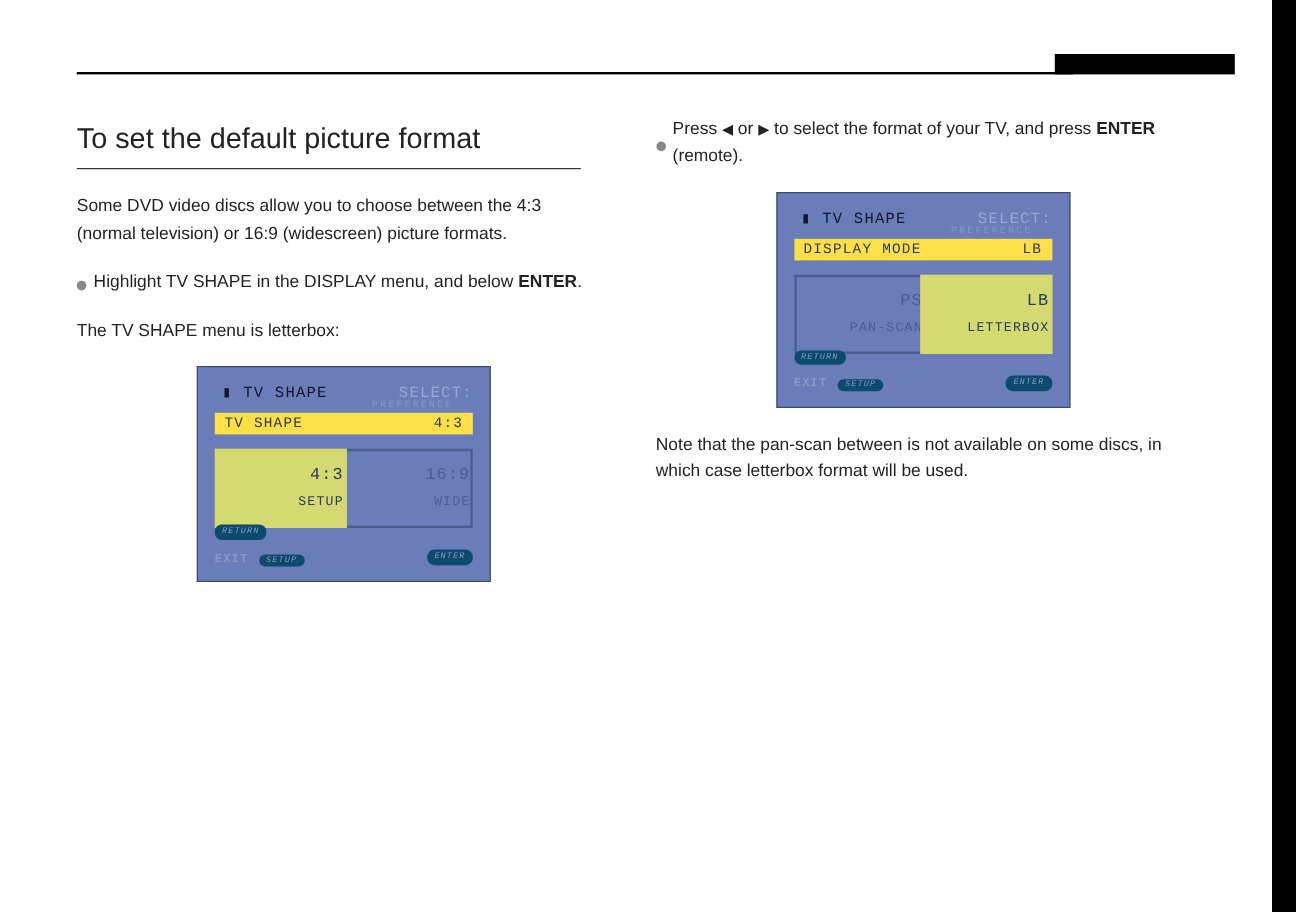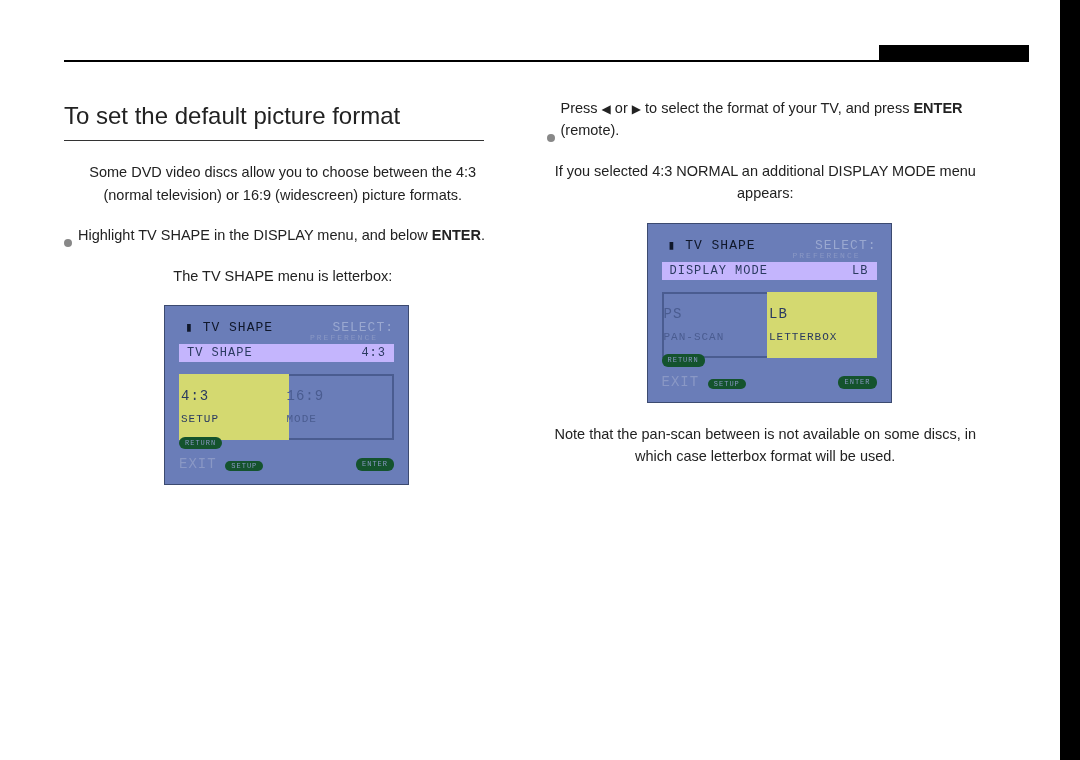--- a/index.html
+++ b/index.html
@@ -60,24 +60,24 @@
   }
   .section-title {
     font-size: 24px;
     font-weight: normal;
     color: #222;
     border-bottom: 1px solid #333;
     padding-bottom: 6px;
     margin-bottom: 20px;
     width: 420px;
   }
-  .para { margin-bottom: 18px; text-align: center; }
+  .para { margin-bottom: 18px; }
   .bullet-row {
     display: flex;
-    align-items: flex-end;
+    align-items: center;
     gap: 6px;
     margin-bottom: 18px;
   }
   .bullet-dot {
     display: inline-block;
     width: 8px; height: 8px;
     border-radius: 50%;
     background: #888;
     margin-top: 6px;
     flex-shrink: 0;
@@ -112,73 +112,75 @@
     position: absolute;
     top: 26px; right: 30px;
     color: #8a98c5;
     font-size: 8px;
     letter-spacing: 2px;
   }
   .ss-greenbar {
     position: absolute;
     top: 38px; left: 14px; right: 14px;
     height: 18px;
-    background: #c4b5fd;
+    background: #fde047;
     color: #2a3a60;
     font-size: 12px;
     display: flex;
     justify-content: space-between;
     align-items: center;
     padding: 0 8px;
     letter-spacing: 1px;
   }
   .ss-optionbox {
     position: absolute;
     top: 68px; left: 14px; right: 14px;
     height: 66px;
     border: 2px solid #4a5c90;
     display: flex;
   }
   .ss-opt {
     flex: 1;
     display: flex;
     flex-direction: column;
     justify-content: center;
-    align-items: flex-start;
+    align-items: flex-end;
     color: #4a5c90;
     font-size: 11px;
     letter-spacing: 1px;
   }
   .ss-opt .big { font-size: 14px; margin-bottom: 4px; }
   .ss-opt-sel {
     background: #d4d970;
     color: #2a3a60;
     margin: -2px;
     border: 2px solid #d4d970;
   }
   .ss-bottom {
     position: absolute;
     bottom: 8px; left: 14px; right: 14px;
     display: flex;
     flex-direction: column;
     gap: 4px;
   }
   .ss-btn-row { display: flex; gap: 6px; align-items: center; }
   .ss-chip {
-    background: #14532d;
+    background: #0c4a6e;
     color: #8a98c5;
     font-size: 7px;
     padding: 1px 6px;
     border-radius: 6px;
     letter-spacing: 1px;
+    font-style: italic;
   }
   .ss-chip-label {
     color: #8a98c5;
-    font-size: 14px;
-    letter-spacing: 1px;
+    font-size: 10px;
+    letter-spacing: 1px;
+    font-weight: bold;
   }
   
   .top-notch {
     position: absolute;
     top: 45px;
     left: 855px;
     width: 150px;
     height: 17px;
     background: #000;
   }
@@ -214,21 +216,21 @@
           <span>TV SHAPE</span>
           <span>4:3</span>
         </div>
         <div class="ss-optionbox">
           <div class="ss-opt ss-opt-sel">
             <span class="big">4:3</span>
             <span>SETUP</span>
           </div>
           <div class="ss-opt">
             <span class="big">16:9</span>
-            <span>MODE</span>
+            <span>WIDE</span>
           </div>
         </div>
         <div class="ss-bottom">
           <div class="ss-btn-row">
               <span class="ss-chip">RETURN</span>
             </div>
           <div class="ss-btn-row" style="justify-content:space-between;">
             <span><span class="ss-chip-label">EXIT</span> <span class="ss-chip">SETUP</span></span>
             <span class="ss-chip">ENTER</span>
           </div>
@@ -238,21 +240,20 @@
 
     <div class="col col2">
 
       <div class="bullet-row">
         <span class="bullet-dot"></span>
         <span>
           <span>Press </span><span class="arrow">◀</span><span> or </span><span class="arrow">▶</span><span> to select the format of your TV, and press </span><strong>ENTER</strong><span> (remote).</span>
         </span>
       </div>
 
-      <p class="para">If you selected 4:3 NORMAL an additional DISPLAY MODE menu appears:</p>
 
       <div class="screenshot">
         <div class="ss-title">▮ <span>TV SHAPE</span></div>
         <div class="ss-select">SELECT:</div>
         <div class="ss-pref">PREFERENCE</div>
         <div class="ss-greenbar">
           <span>DISPLAY MODE</span>
           <span>LB</span>
         </div>
         <div class="ss-optionbox">

